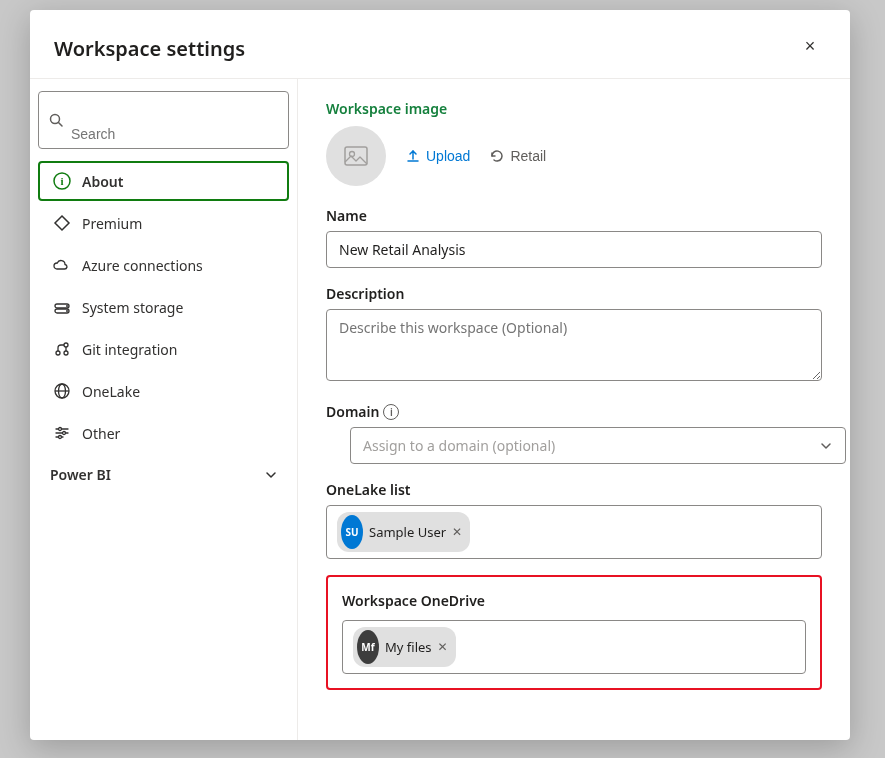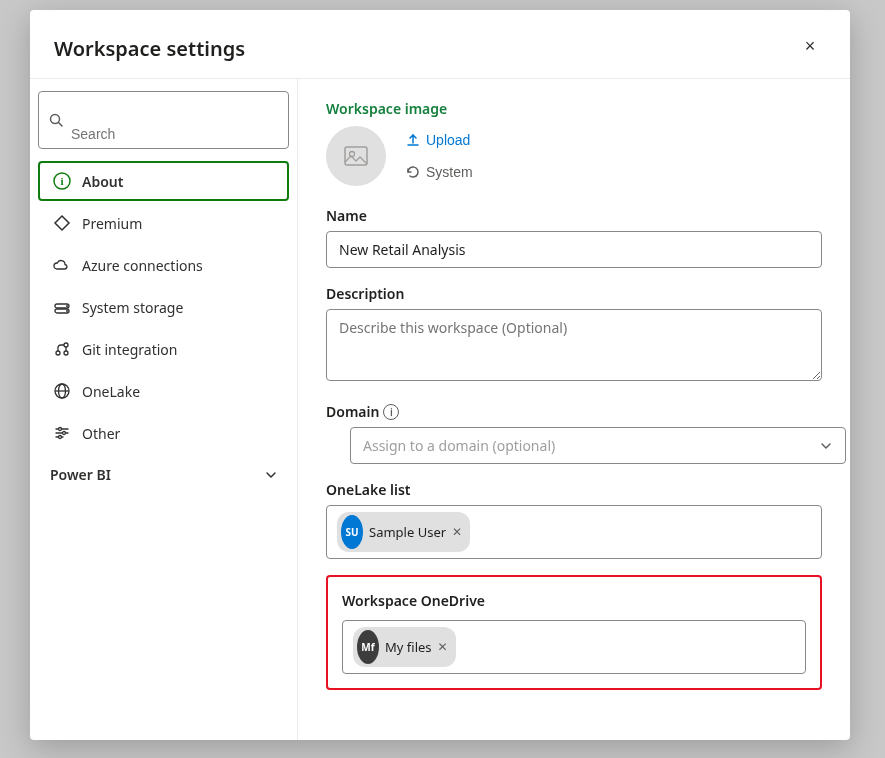--- a/index.html
+++ b/index.html
@@ -171,21 +171,20 @@
       height: 60px;
       border-radius: 50%;
       background: #e0e0e0;
       display: flex;
       align-items: center;
       justify-content: center;
     }
 
     .image-actions {
       display: flex;
-      flex-direction: column;
       gap: 12px;
     }
 
     .image-action-btn {
       display: flex;
       align-items: center;
       gap: 6px;
       background: none;
       border: none;
       cursor: pointer;
@@ -466,21 +465,21 @@
                 </span>
                 <span>Upload</span>
               </button>
               <button class="image-action-btn reset-btn">
                 <span>
                   <svg width="14" height="14" viewBox="0 0 14 14" fill="none">
                     <path d="M2 7 A5 5 0 1 1 4 11" stroke="#605e5c" stroke-width="1.5" fill="none" stroke-linecap="round"></path>
                     <polyline points="2,4 2,7 5,7" stroke="#605e5c" stroke-width="1.5" fill="none" stroke-linejoin="round" stroke-linecap="round"></polyline>
                   </svg>
                 </span>
-                <span>System</span>
+                <span>Retail</span>
               </button>
             </div>
           </div>
         </div>
 
         <div class="form-group">
           <div class="form-label">Name</div>
           <input class="form-input" type="text" value="New Retail Analysis" style="">
         </div>
 

